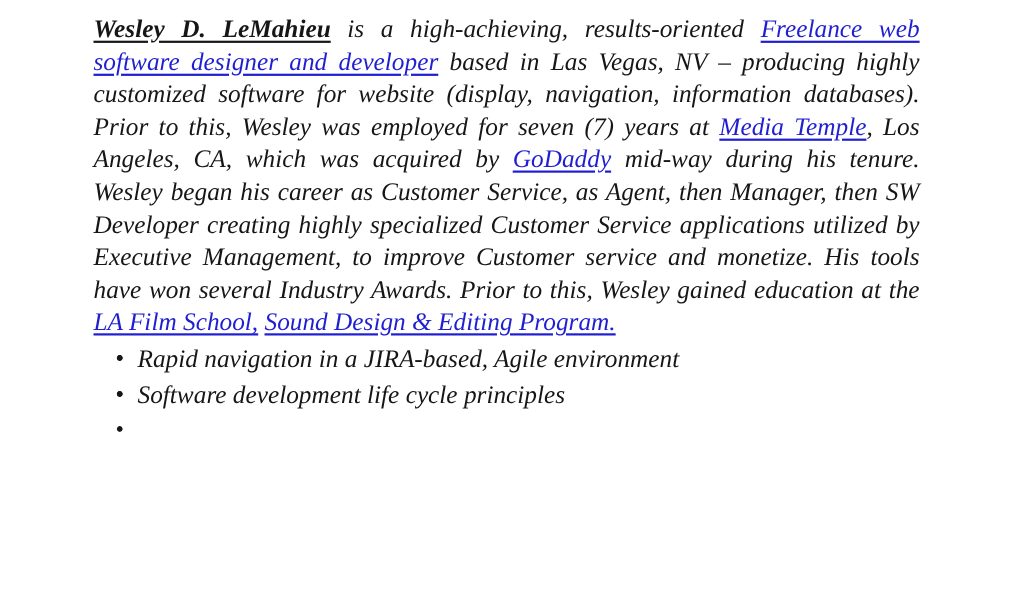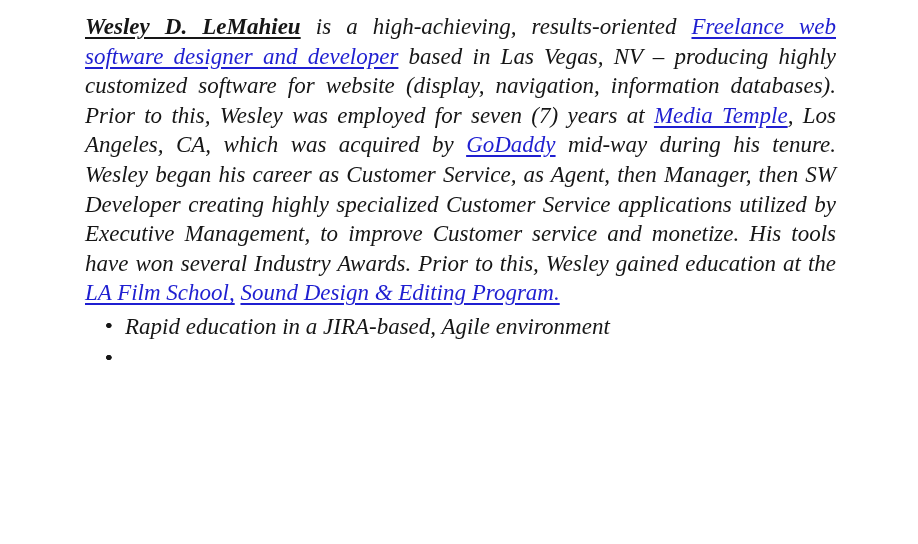--- a/index.html
+++ b/index.html
@@ -60,19 +60,19 @@
 </style>
 </head>
 <body>
 
 <div class="page">
 
   <p class="bio"><span class="name">Wesley D. LeMahieu</span><span> is a high-achieving, results-oriented </span><a class="doc-link">Freelance web software designer and developer</a><span> based in Las Vegas, NV – producing highly customized software for website (display, navigation, information databases).  Prior to this, Wesley was employed for seven (7) years at </span><a class="doc-link">Media Temple</a><span>, Los Angeles, CA, which was acquired by </span><a class="doc-link">GoDaddy</a><span> mid-way during his tenure.  Wesley began his career as Customer Service, as Agent, then Manager, then SW Developer creating highly specialized Customer Service applications utilized by Executive Management, to improve Customer service and monetize. His tools have won several Industry Awards.  Prior to this, Wesley gained education at the </span><a class="doc-link">LA Film School,</a><span> </span><a class="doc-link">Sound Design &amp; Editing Program.</a></p>
 
   <ul class="skills">
     <li><span class="bullet">•</span></li>
-    <li><span class="bullet">•</span><span>Rapid education in a JIRA-based, Agile environment</span></li>
+    <li><span class="bullet">•</span><span>Rapid navigation in a JIRA-based, Agile environment</span></li>
     <li><span class="bullet">•</span></li>
-    <li><span class="bullet">•</span></li>
+    <li><span class="bullet">•</span><span>Software development life cycle principles</span></li>
     <li><span class="bullet">•</span></li>
   </ul>
 
 </div>
 
 </body></html>

